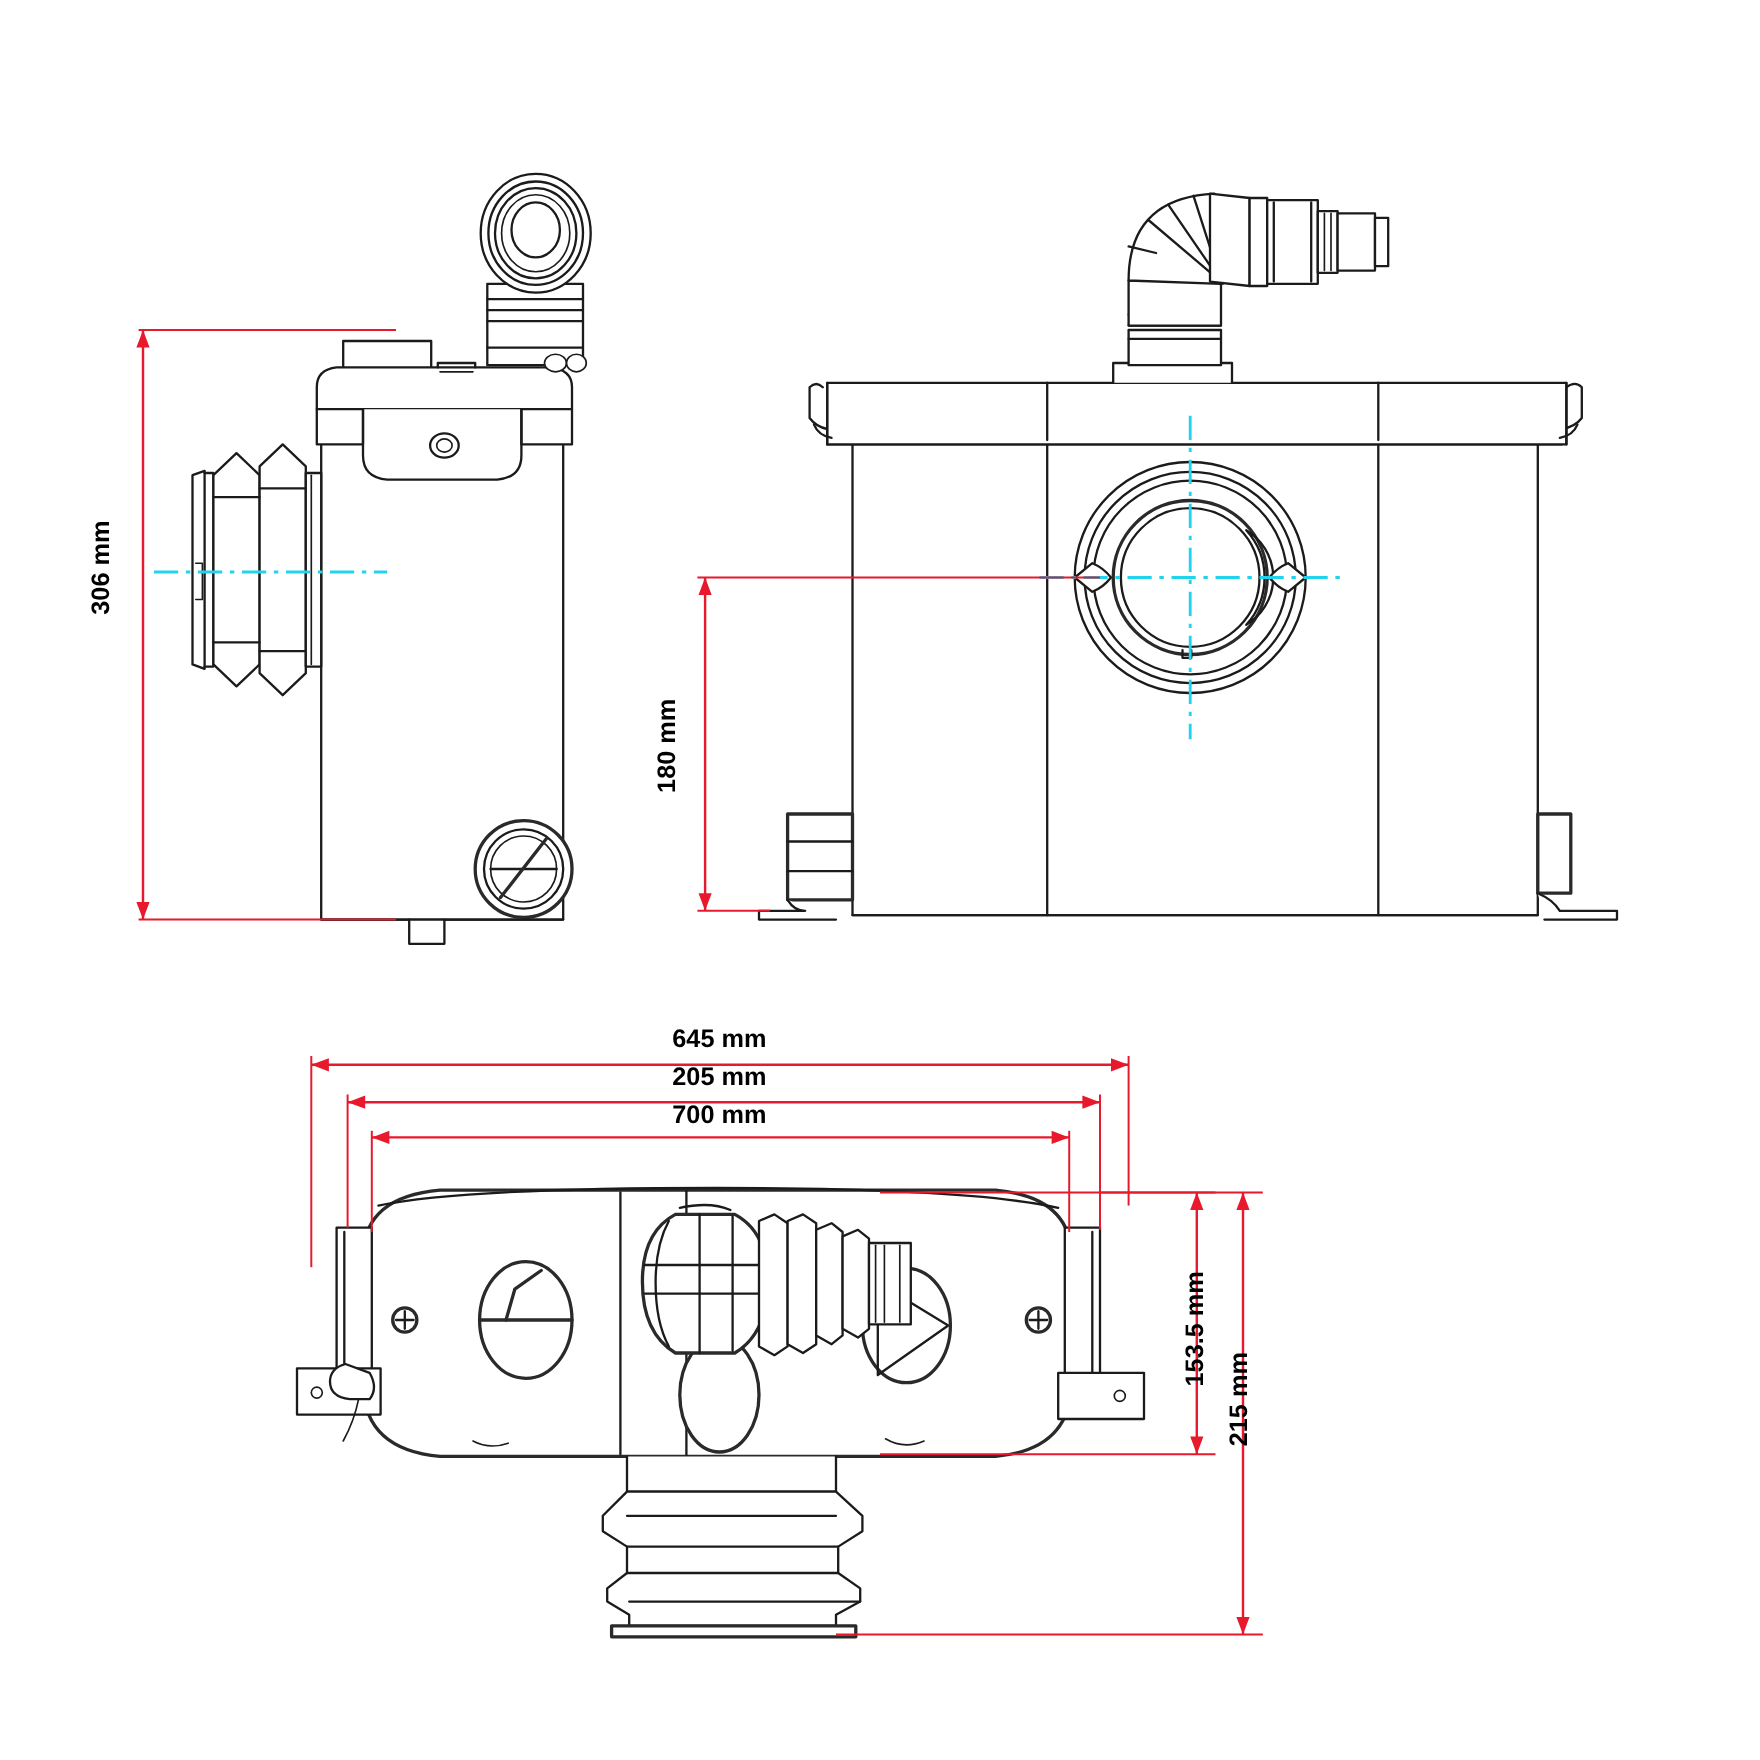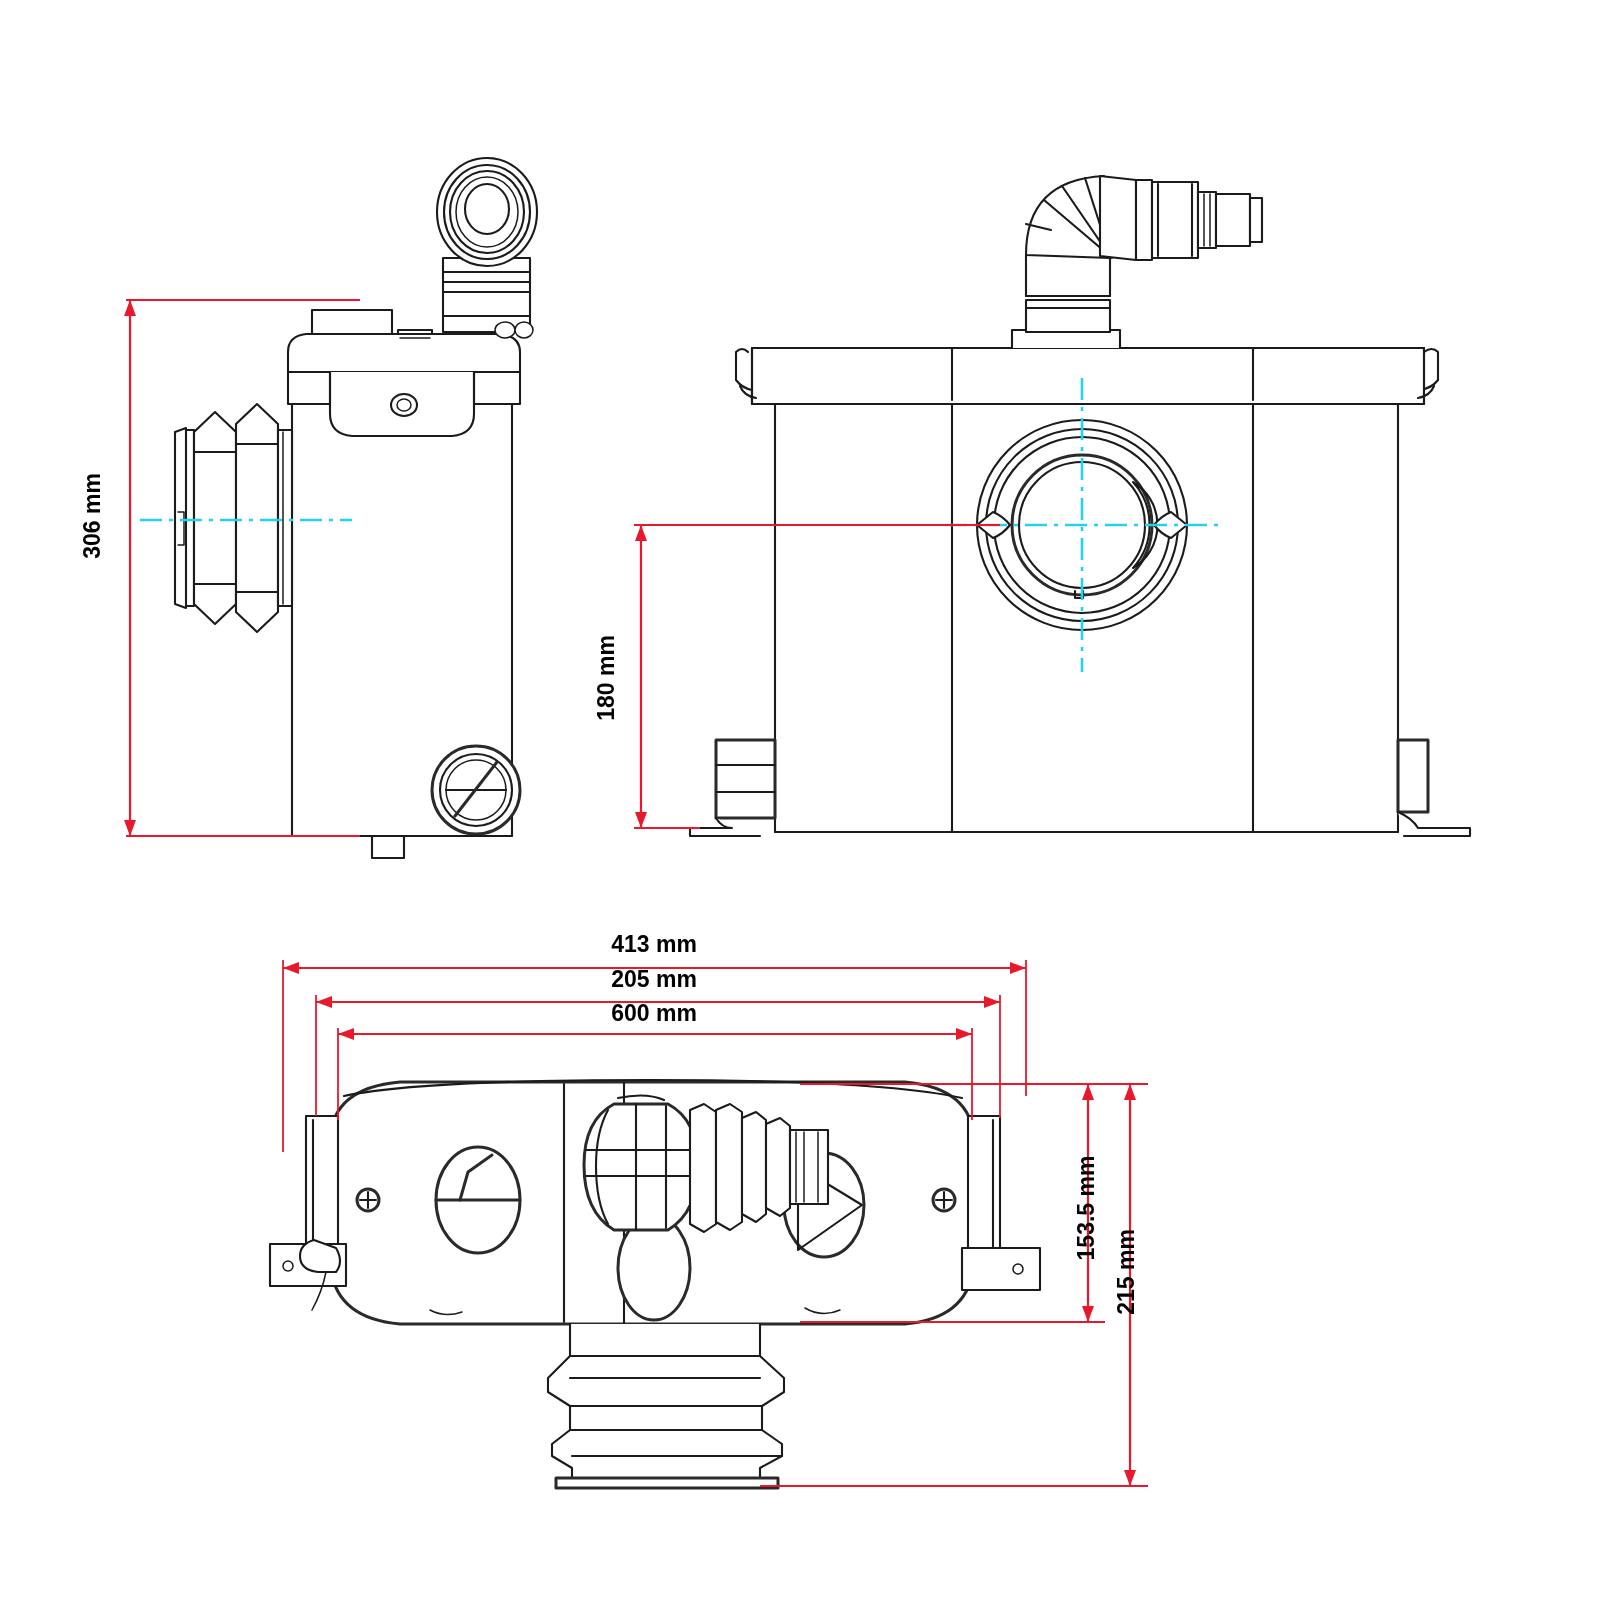--- a/index.html
+++ b/index.html
@@ -333,29 +333,29 @@
 
 <div class="lbl-wrap" style="left:92px;top:516px;transform:translate(-50%,-50%) rotate(-90deg);">
   <span class="dimtxt-v">306 mm</span>
 </div>
 
 <div class="lbl-wrap" style="left:606px;top:678px;transform:translate(-50%,-50%) rotate(-90deg);">
   <span class="dimtxt-v">180 mm</span>
 </div>
 
 <div class="lbl-wrap" style="left:654px;top:944px;transform:translate(-50%,-50%);">
-  <span class="dimtxt">413 mm</span>
+  <span class="dimtxt">645 mm</span>
 </div>
 
 <div class="lbl-wrap" style="left:654px;top:979px;transform:translate(-50%,-50%);">
   <span class="dimtxt">205 mm</span>
 </div>
 
 <div class="lbl-wrap" style="left:654px;top:1013px;transform:translate(-50%,-50%);">
-  <span class="dimtxt">600 mm</span>
+  <span class="dimtxt">700 mm</span>
 </div>
 
 <div class="lbl-wrap" style="left:1086px;top:1208px;transform:translate(-50%,-50%) rotate(-90deg);">
   <span class="dimtxt-v">153.5 mm</span>
 </div>
 
 <div class="lbl-wrap" style="left:1126px;top:1272px;transform:translate(-50%,-50%) rotate(-90deg);">
   <span class="dimtxt-v">215 mm</span>
 </div>
 

